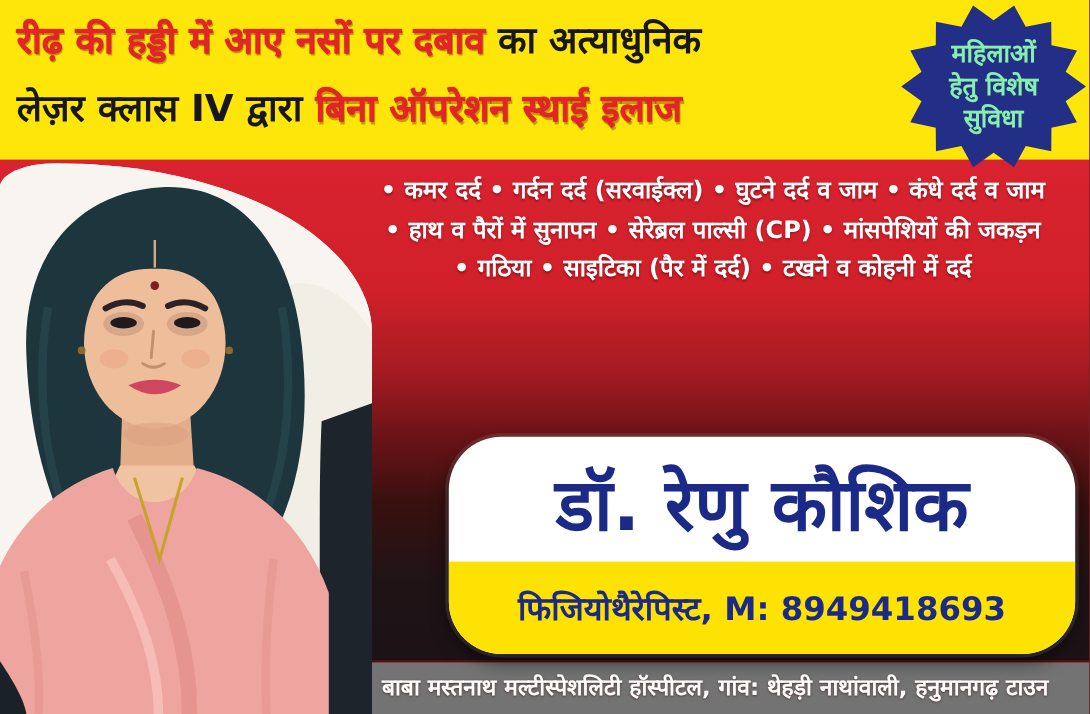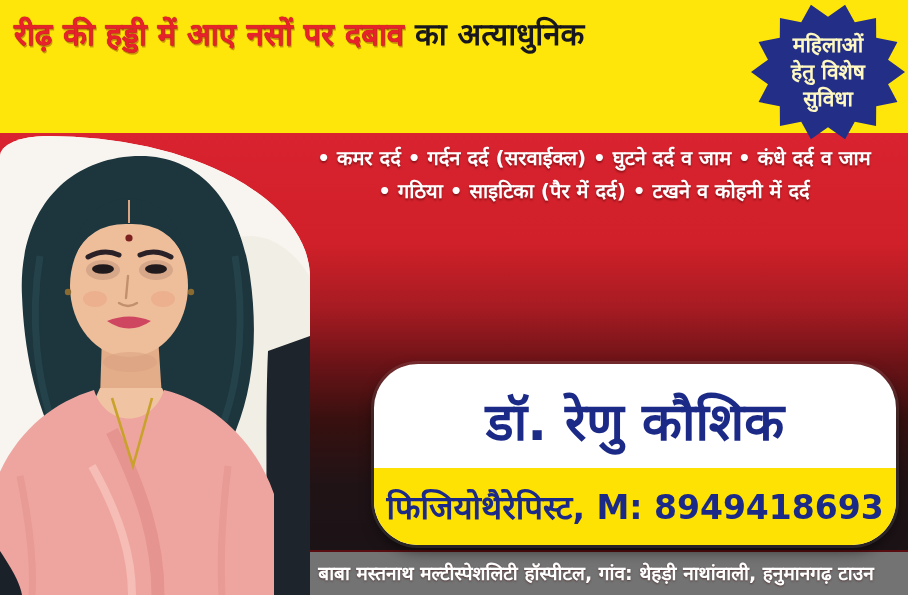--- a/index.html
+++ b/index.html
@@ -22,42 +22,42 @@
   }
   .h-line { height:57px; line-height:57px; font-size:31px; font-weight:700; white-space:nowrap; }
   .h-red  { color:#e8222b; text-shadow:1px 2px 0 rgba(110,10,10,.35), 0 0 1px #8a0c0c; }
   .h-dark { color:#17171d; }
   
   .badge { position:absolute; right:3px; top:3px; width:154px; height:138px; z-index:6; }
   .badge svg { position:absolute; inset:0; width:100%; height:100%; }
   .badge-text {
     position:absolute; inset:0; display:flex; flex-direction:column;
     align-items:center; justify-content:center; text-align:center;
-    color:#fef9c3; font-size:21px; font-weight:700; line-height:27px;
+    color:#86efac; font-size:21px; font-weight:700; line-height:27px;
   }
   
   .ailments {
     position:absolute; left:285px; top:142px; width:618px; z-index:3;
     text-align:center; color:#ffffff; font-weight:700; font-size:20px;
     line-height:32.5px; text-shadow:0 1.5px 2px rgba(60,0,0,.45);
   }
   .ailment-line { white-space:nowrap; }
   
   .capsule {
     position:absolute; left:374px; top:364px; width:522px; height:181px; z-index:4;
     background:#ffffff; border-radius:44px; overflow:hidden;
     box-shadow:0 0 0 3px rgba(255,255,255,.10), 0 6px 14px rgba(0,0,0,.55);
   }
   .cap-name {
     height:104px; display:flex; align-items:center; justify-content:center;
-    color:#1c2a87; font-size:52px; font-weight:800; white-space:nowrap; padding-top:6px;
+    color:#1c2a87; font-size:60px; font-weight:800; white-space:nowrap; padding-top:6px;
   }
   .cap-sub {
     height:77px; background:#fee203; display:flex; align-items:center; justify-content:center;
-    color:#1c2a87; font-size:33px; font-weight:800; white-space:nowrap;
+    color:#1c2a87; font-size:27px; font-weight:800; white-space:nowrap;
   }
   
   .footer-bar {
     position:absolute; left:0; bottom:0; width:908px; height:45px; z-index:3;
     background:#737373; border-top:2px solid #5a0d10;
   }
   .footer-text {
     position:absolute; left:288px; right:4px; top:0; height:45px; line-height:43px;
     text-align:center; color:#fff; font-weight:700; font-size:19px;
     white-space:nowrap; text-shadow:0 1px 2px rgba(60,0,0,.5);
@@ -73,35 +73,37 @@
 </style>
 </head>
 <body>
 
 <div class="poster">
 
   <div class="gradient-bg"></div>
 
   <div class="top-band">
     <div class="h-line"><span class="h-red">रीढ़ की हड्डी में आए नसों पर दबाव</span><span class="h-dark"> का अत्याधुनिक</span></div>
+    <div class="h-line"><span class="h-dark">लेज़र क्लास IV द्वारा </span><span class="h-red">बिना ऑपरेशन स्थाई इलाज</span></div>
   </div>
 
   <div class="badge">
     <svg viewBox="0 0 100 100" preserveAspectRatio="none">
       <polygon fill="#232e86" points="100,50 89,58.9 95.1,71.7 81.3,74.9 81.2,89.1 67.4,86 61.1,98.8 50,90 38.9,98.8 32.6,86 18.8,89.1 18.7,74.9 4.9,71.7 11,58.9 0,50 11,41.1 4.9,28.3 18.7,25.1 18.8,10.9 32.6,14 38.9,1.2 50,10 61.1,1.2 67.4,14 81.2,10.9 81.3,25.1 95.1,28.3 89,41.1"></polygon>
     </svg>
     <div class="badge-text">
       <div>महिलाओं</div>
       <div>हेतु विशेष</div>
       <div>सुविधा</div>
     </div>
   </div>
 
   <div class="ailments">
     <div class="ailment-line">• कमर दर्द • गर्दन दर्द (सरवाईक्ल) • घुटने दर्द व जाम • कंधे दर्द व जाम</div>
+    <div class="ailment-line">• हाथ व पैरों में सुनापन • सेरेब्रल पाल्सी (CP)  • मांसपेशियों की जकड़न</div>
     <div class="ailment-line">• गठिया • साइटिका (पैर में दर्द) • टखने व कोहनी में दर्द</div>
   </div>
 
   <div class="capsule">
     <div class="cap-name">डॉ. रेणु कौशिक</div>
     <div class="cap-sub">फिजियोथैरेपिस्ट, M: 8949418693</div>
   </div>
 
   <div class="footer-bar">
     <div class="footer-text">बाबा मस्तनाथ मल्टीस्पेशलिटी हॉस्पीटल, गांव: थेहड़ी नाथांवाली, हनुमानगढ़ टाउन</div>

